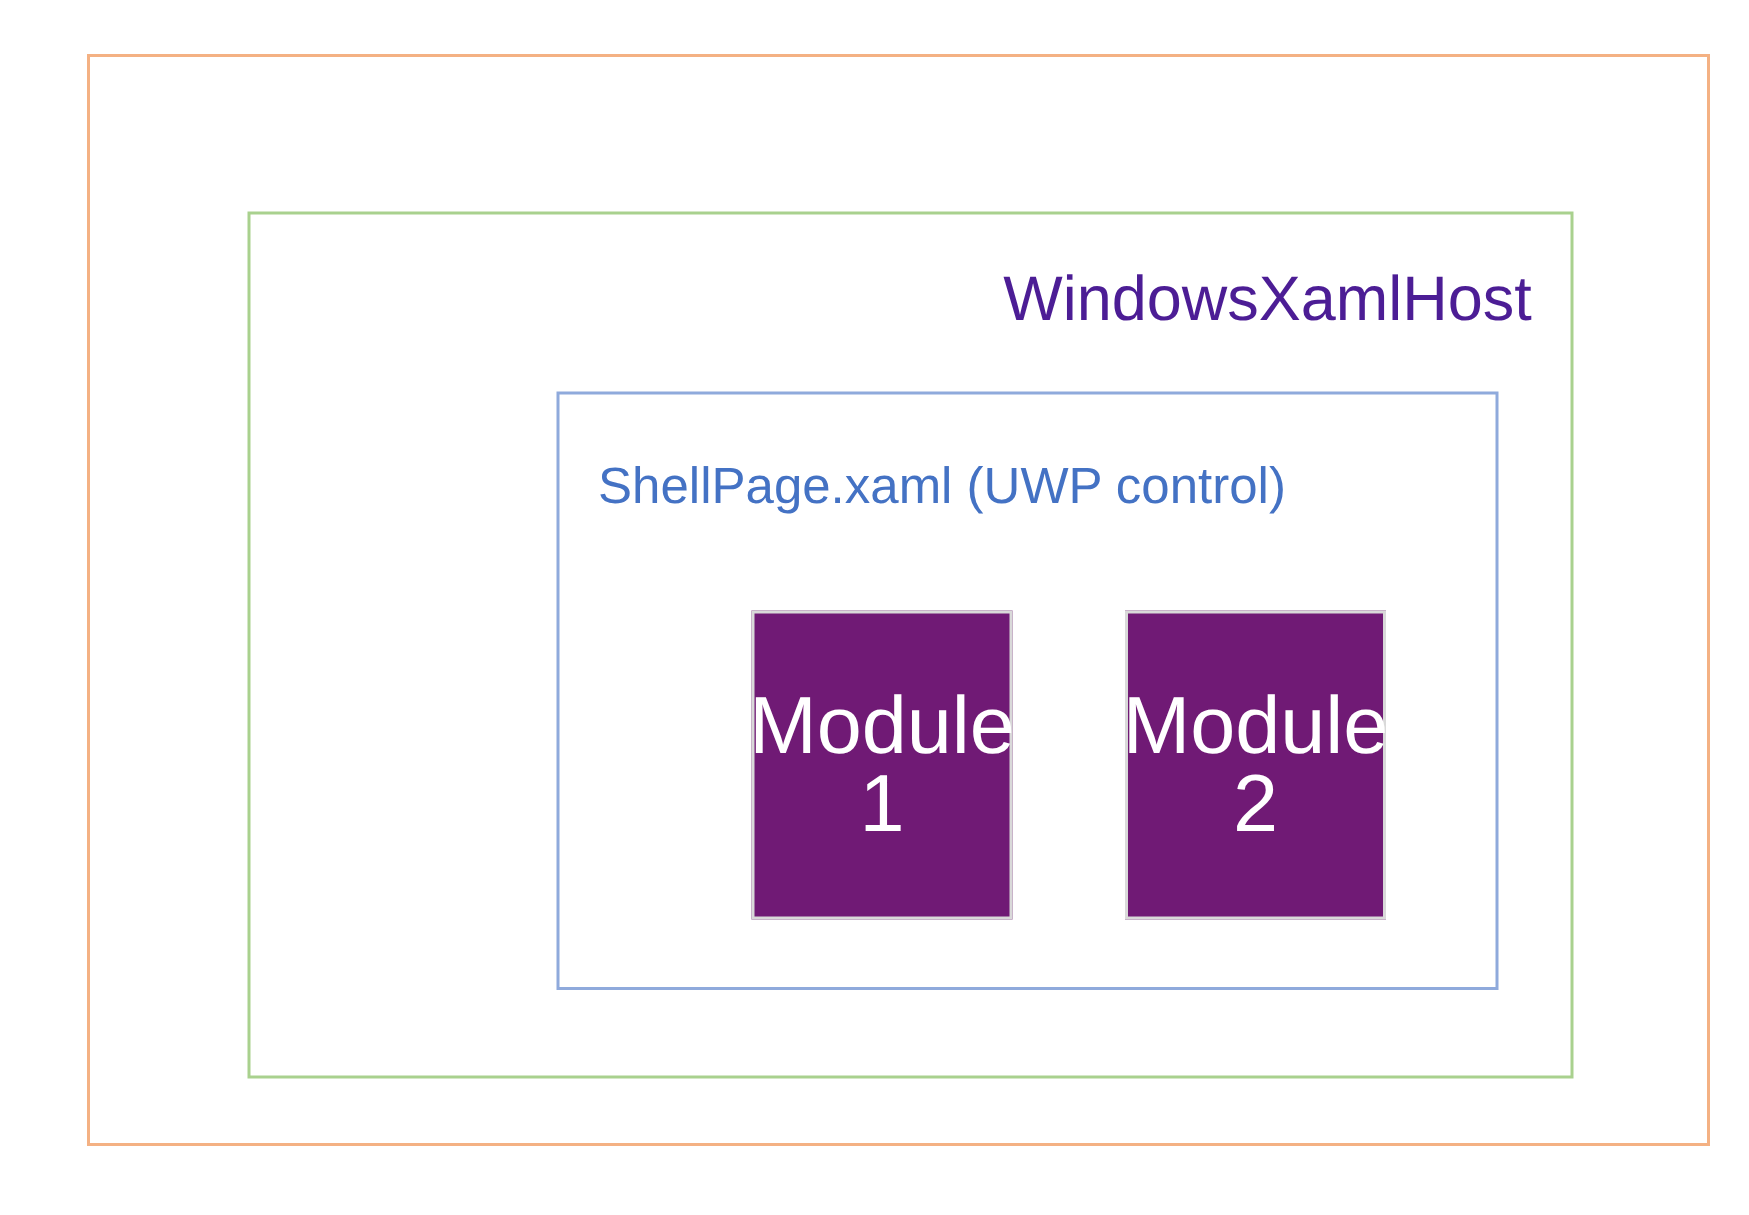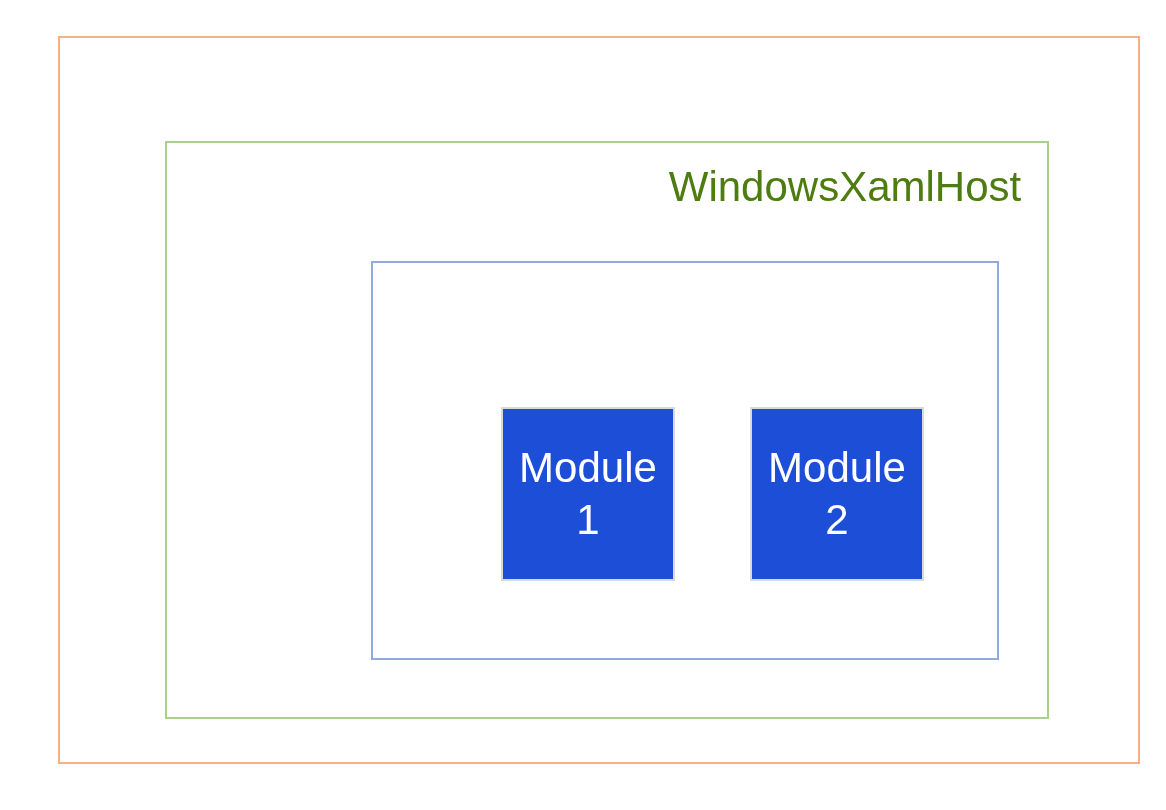--- a/index.html
+++ b/index.html
@@ -48,64 +48,65 @@
     line-height: 1.1;
   }
   .outer-title {
     left: 787px;
     top: 66px;
     font-size: 42px;
     color: #ED7D31;
   }
   .host-title {
     left: 845px;
-    top: 164px;
+    top: 176px;
     font-size: 42px;
-    color: #4d7c0f;
+    color: #4c1d95;
   }
   .shell-title {
     left: 628px;
     top: 306px;
     font-size: 34px;
     color: #4472C4;
   }
   .module {
     position: absolute;
     box-sizing: border-box;
     top: 407px;
     width: 174px;
-    height: 174px;
-    background: #1d4ed8;
+    height: 206px;
+    background: #701a75;
     border: 2px solid #D9D9D9;
     display: flex;
     flex-direction: column;
     align-items: center;
     justify-content: center;
     color: #FFFFFF;
-    font-size: 42px;
+    font-size: 54px;
     line-height: 52px;
     text-align: center;
   }
   .module-1 { left: 501px; }
   .module-2 { left: 750px; }
 </style>
 </head>
 <body>
 
 <div class="canvas">
 
   <div class="box outer-box">
     <div class="box host-box" style="left:105px; top:103px;">
       <div class="box shell-box" style="left:204px; top:118px;"></div>
     </div>
   </div>
 
 
   <div class="diagram-title host-title">WindowsXamlHost</div>
 
+  <div class="diagram-title shell-title">ShellPage.xaml (UWP control)</div>
 
   <div class="module module-1">
     <span>Module</span>
     <span>1</span>
   </div>
 
   <div class="module module-2">
     <span>Module</span>
     <span>2</span>
   </div>

